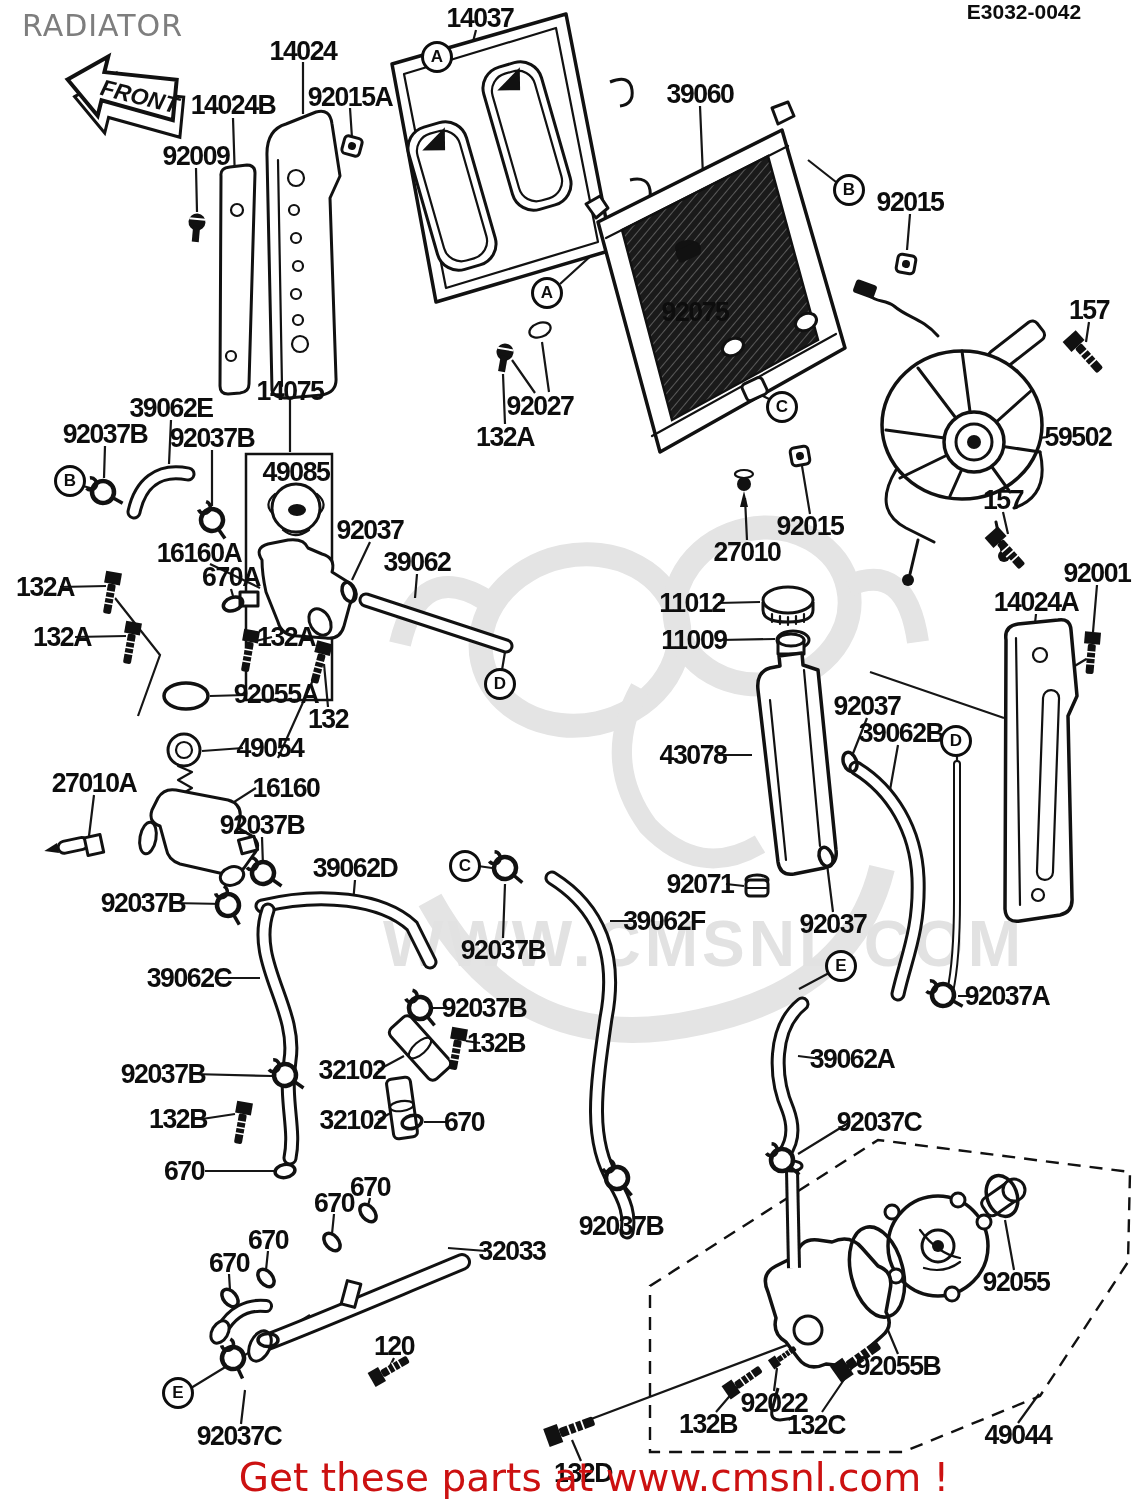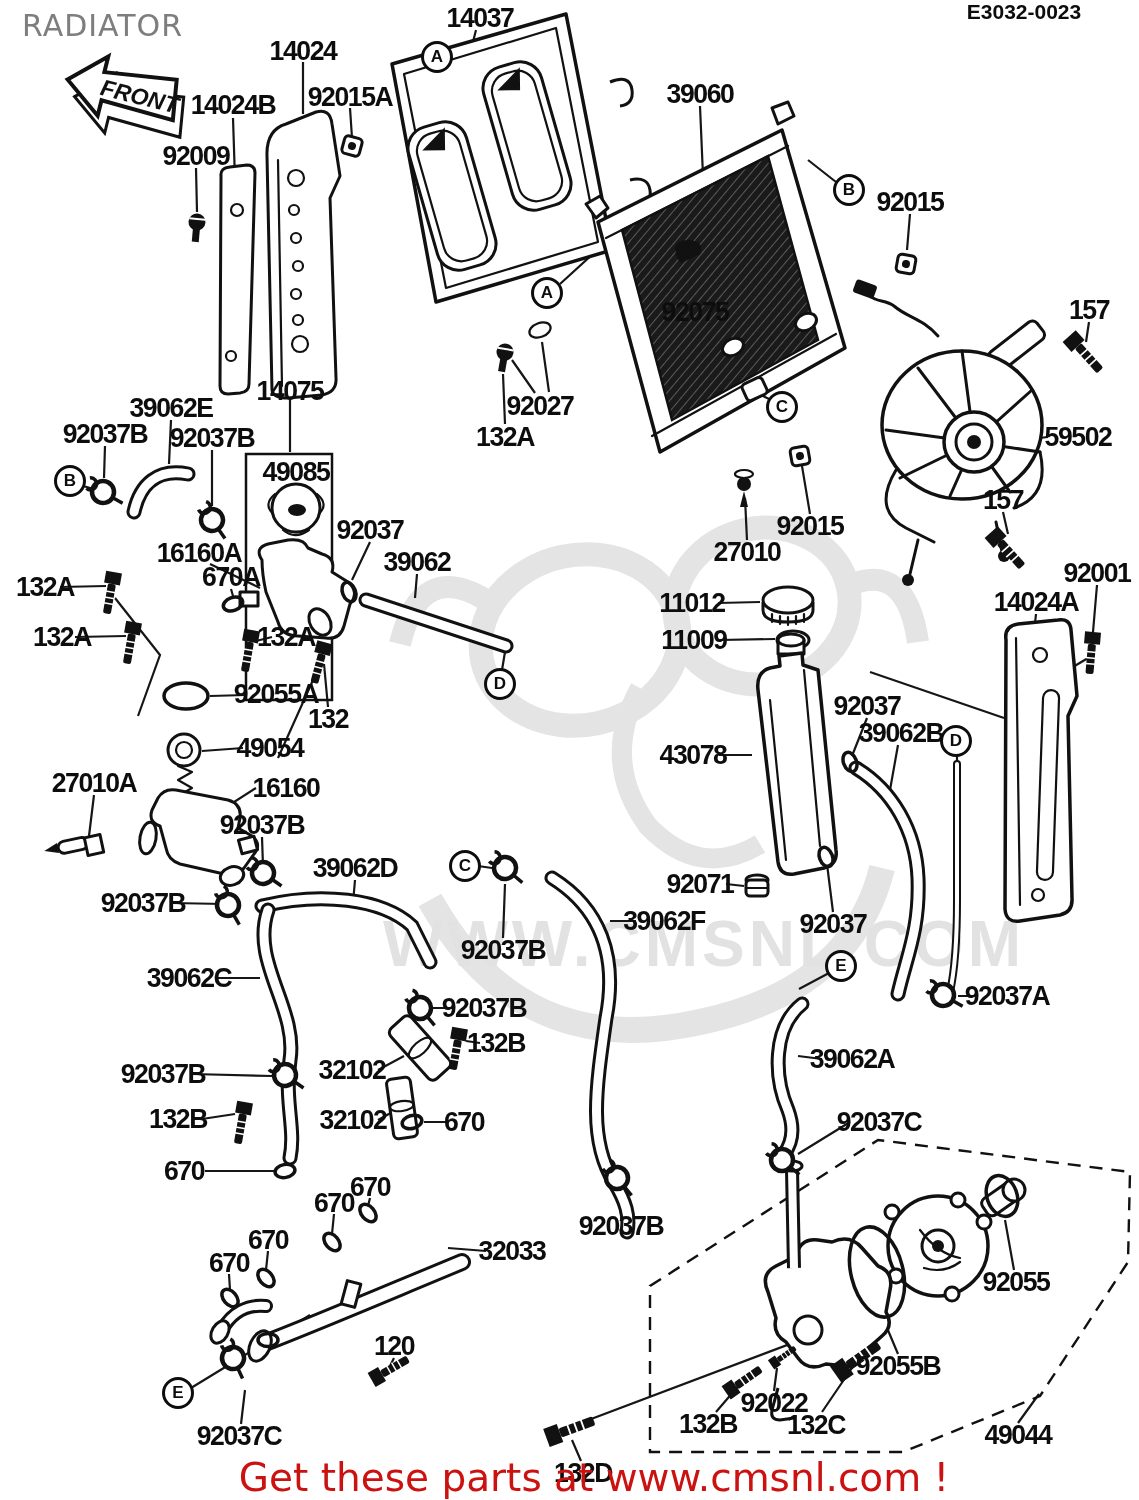--- a/index.html
+++ b/index.html
@@ -412,16 +412,16 @@
       <div class="rm" style="left: 70px; top: 481px;">B</div>
       <div class="rm" style="left: 782px; top: 407px;">C</div>
       <div class="rm" style="left: 465px; top: 866px;">C</div>
       <div class="rm" style="left: 500px; top: 684px;">D</div>
       <div class="rm" style="left: 956px; top: 741px;">D</div>
       <div class="rm" style="left: 841px; top: 966px;">E</div>
       <div class="rm" style="left: 178px; top: 1393px;">E</div>
     </div>
 
 <div class="title">RADIATOR</div>
-<div class="code">E3032-0023</div>
+<div class="code">E3032-0042</div>
 <div class="footer">Get these parts at www.cmsnl.com !</div>
 
 </div>
 
 </body></html>

